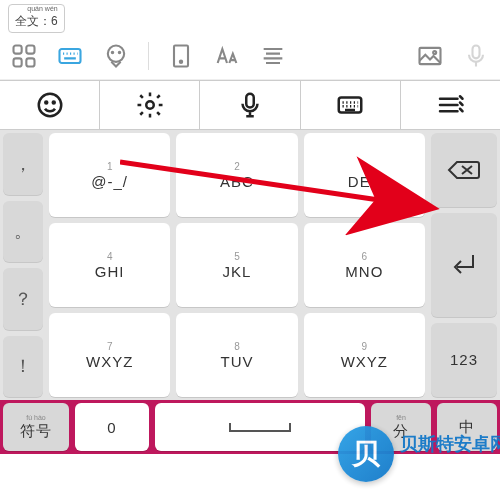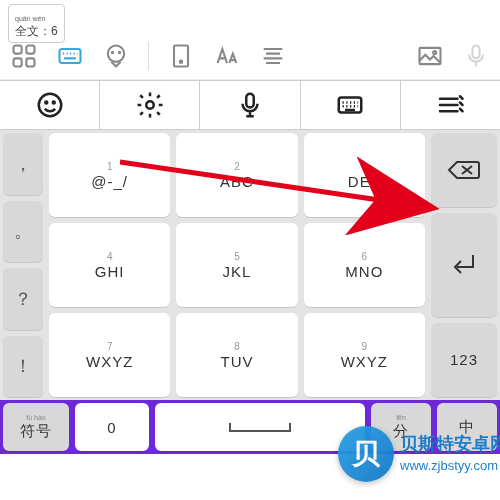--- a/index.html
+++ b/index.html
@@ -1,18 +1,18 @@
 <!DOCTYPE html>
 <html><head>
 <meta charset="utf-8">
 <style>
   * { box-sizing: border-box; margin: 0; padding: 0; }
   body { width: 500px; height: 500px; font-family: sans-serif; background: #fff; overflow: hidden; position: relative; }
   .top-bar { display: flex; align-items: flex-start; padding: 4px 8px 2px; gap: 6px; height: 32px; }
-  .candidate-box { border: 1px solid #ccc; border-radius: 4px; padding: 10px 6px 2px; display: flex; flex-direction: column; align-items: flex-start; min-width: 40px; }
+  .candidate-box { border: 1px solid #ccc; border-radius: 4px; padding: 0 6px 2px; display: flex; flex-direction: column; align-items: flex-end; min-width: 40px; }
   .pinyin-badge { font-size: 7px; color: #666; line-height: 8px; display:flex; gap:2px; }
   .cand-text { font-size: 12px; color: #444; }
   .icon-row { display: flex; align-items: center; padding: 6px 10px; gap: 18px; height: 48px; border-bottom: 1px solid #eee; }
   .tool-icon { display:flex; align-items:center; justify-content:center; height:36px; cursor:pointer; }
   .tool-icon svg { width: 28px; height: 28px; stroke: #888; fill: none; stroke-width: 1.8; }
   .tool-icon.active svg { stroke: #3aa6e0; }
   .divider { width:1px; height:28px; background:#ddd; }
   .spacer { flex: 1; }
   .func-row { display:flex; height: 50px; border-top:1px solid #ccc; border-bottom:1px solid #ccc; background:#fff; }
   .func-cell { flex:1; display:flex; align-items:center; justify-content:center; border-right:1px solid #ccc; cursor:pointer; }
@@ -25,21 +25,21 @@
   .col.side-right { width:72px; }
   .key { margin:3px; border-radius:6px; display:flex; flex-direction:column; align-items:center; justify-content:center; cursor:pointer; position:relative; box-shadow: 0 1px 0 rgba(0,0,0,0.12); }
   .key-white { background:#fff; }
   .key-gray { background:#d8d8d8; }
   .key-sub { font-size:10px; color:#999; line-height:12px; }
   .key-main { font-size:15px; color:#333; letter-spacing:1px; }
   .key-sym { font-size:18px; color:#555; }
   .key-ruby { font-size:7px; color:#888; display:flex; gap:2px; line-height:8px;}
   .main-row { display:flex; flex:1; }
   .main-key { flex:1; }
-  .bottom-row { display:flex; height:54px; background:#6d28d9; }
+  .bottom-row { display:flex; height:54px; background:#be185d; }
   .bottom-key { margin:3px; border-radius:6px; display:flex; flex-direction:column; align-items:center; justify-content:center; cursor:pointer; box-shadow: 0 1px 0 rgba(0,0,0,0.12); }
   .arrow-svg { position:absolute; left:120px; top:156px; width:330px; height:100px; pointer-events:none; }
   .watermark { position:absolute; right:0; bottom:0; width:180px; height:90px; pointer-events:none; opacity:0.95; }
   .watermark .circle { position:absolute; left:18px; top:16px; width:56px; height:56px; border-radius:50%; background:linear-gradient(135deg,#2aa0e6,#1478c8); display:flex; align-items:center; justify-content:center; color:#fff; font-weight:700; font-size:28px; box-shadow:0 2px 6px rgba(0,0,0,0.25);}
   .watermark .line1 { position:absolute; left:80px; top:22px; font-size:18px; font-weight:700; color:#1478c8; white-space:nowrap; }
   .watermark .line2 { position:absolute; left:80px; top:48px; font-size:13px; color:#1478c8; white-space:nowrap; }
 </style>
 </head>
 <body>
 
@@ -253,14 +253,13 @@
     <marker id="ah" markerWidth="18" markerHeight="16" refX="14" refY="8" orient="auto">
       <path d="M0 0 L18 8 L0 16 L5 8 Z" fill="#e2001a"></path>
     </marker>
   </defs>
   <line x1="0" y1="6" x2="300" y2="50" stroke="#e2001a" stroke-width="5" marker-end="url(#ah)"></line>
 </svg>
 
 <div class="watermark">
   <div class="circle">贝</div>
   <div class="line1">贝斯特安卓网</div>
-  <div class="line2">www.zjbstyy.com</div>
 </div>
 
 </body></html>

